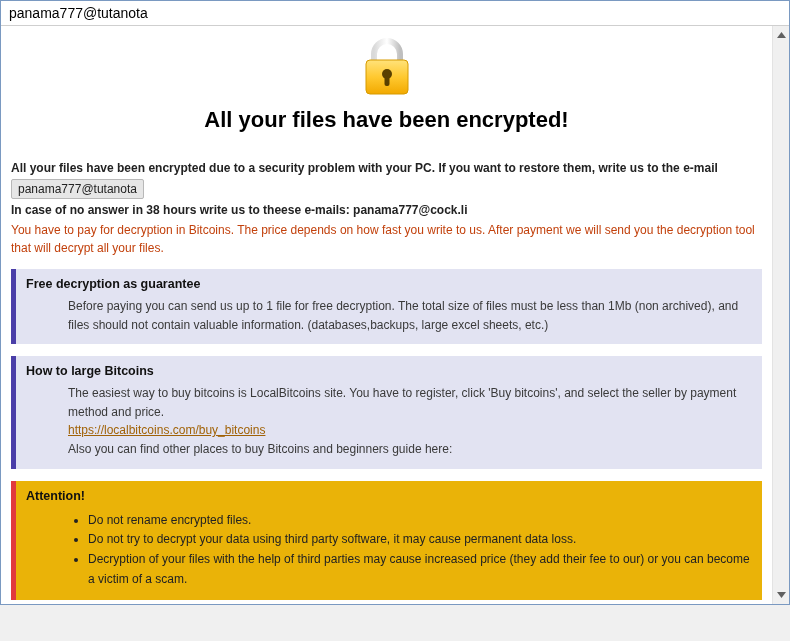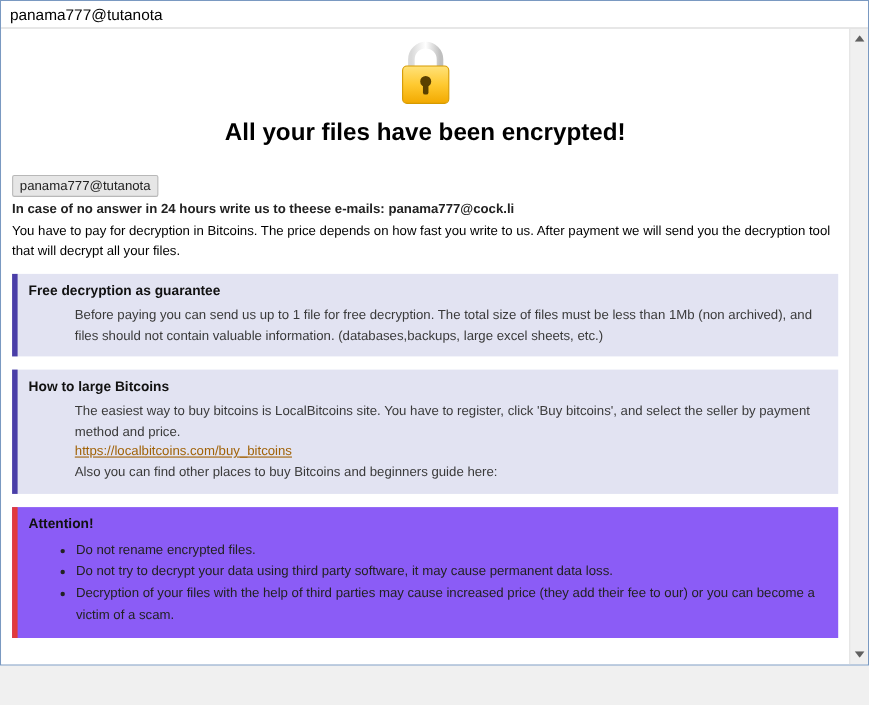--- a/index.html
+++ b/index.html
@@ -88,53 +88,53 @@
       background: #e6e6e6;
       border: 1px solid #b8b8b8;
       border-radius: 2px;
       padding: 0 6px;
       font-size: 12px;
       color: #222;
       line-height: 18px;
       vertical-align: baseline;
     }
     .dim {
-      color: #000000;
+      color: #c2410c;
       font-size: 12px;
       line-height: 1.5;
     }
     .panel {
       margin-top: 12px;
       padding: 8px 10px 10px 10px;
       border-left: 5px solid #4a3ea8;
       background: #e2e3f2;
     }
     .panel.red {
       border-left-color: #e13a3c;
-      background: #8b5cf6;
+      background: #eab308;
     }
     .panel h3 {
       font-size: 12.5px;
       font-weight: bold;
       color: #111;
       margin-bottom: 6px;
     }
     .panel .body {
       font-size: 12px;
       color: #3a3a3a;
       line-height: 1.55;
       padding-left: 42px;
     }
     .panel .body a {
       color: #a16207;
       text-decoration: underline;
     }
     .panel ul {
       list-style: disc;
-      margin-left: 43px;
+      margin-left: 62px;
       padding-top: 2px;
     }
     .panel ul li {
       font-size: 12px;
       color: #222;
       line-height: 1.65;
     }
     .content > * { position: relative; z-index: 1; }
   </style>
 </head>
@@ -165,24 +165,27 @@
           <path d="M14 26 v-8 a13 13 0 0 1 26 0 v8" fill="none" stroke="url(#g2)" stroke-width="6"></path>
           <rect x="6" y="24" width="42" height="34" rx="4" fill="url(#g1)" stroke="#d69a00" stroke-width="1"></rect>
           <circle cx="27" cy="38" r="5" fill="#5a4000"></circle>
           <rect x="24.5" y="40" width="5" height="10" rx="2" fill="#5a4000"></rect>
         </svg>
       </div>
 
       <div class="heading">All your files have been encrypted!</div>
 
       <div class="para">
+        <span class="bold">All your files have been encrypted due to a security problem with your PC. If you want to restore them, write us to the e-mail</span>
+      </div>
+      <div class="para">
         <span class="chip">panama777@tutanota</span>
       </div>
       <div class="para">
-        <span class="bold">In case of no answer in 24 hours write us to theese e-mails:</span>
+        <span class="bold">In case of no answer in 38 hours write us to theese e-mails:</span>
         <span class="bold">panama777@cock.li</span>
       </div>
       <div class="dim">You have to pay for decryption in Bitcoins. The price depends on how fast you write to us. After payment we will send you the decryption tool that will decrypt all your files.</div>
 
       <div class="panel">
         <h3>Free decryption as guarantee</h3>
         <div class="body">Before paying you can send us up to 1 file for free decryption. The total size of files must be less than 1Mb (non archived), and files should not contain valuable information. (databases,backups, large excel sheets, etc.)</div>
       </div>
 
       <div class="panel">

